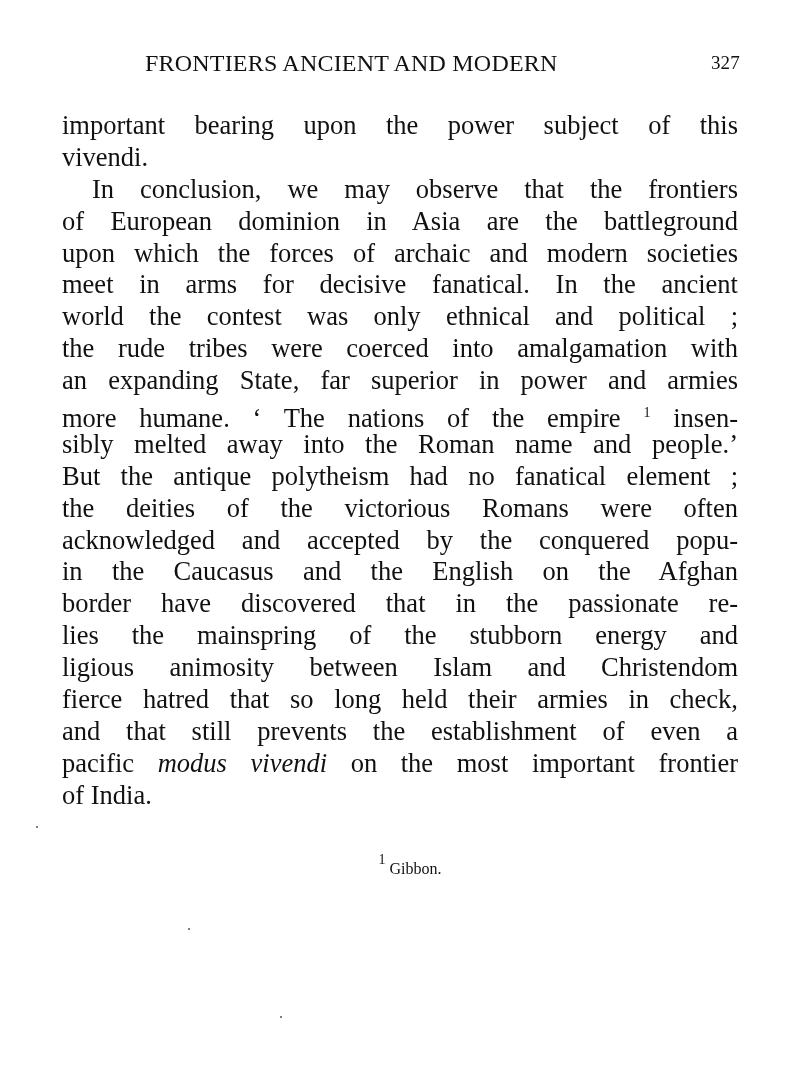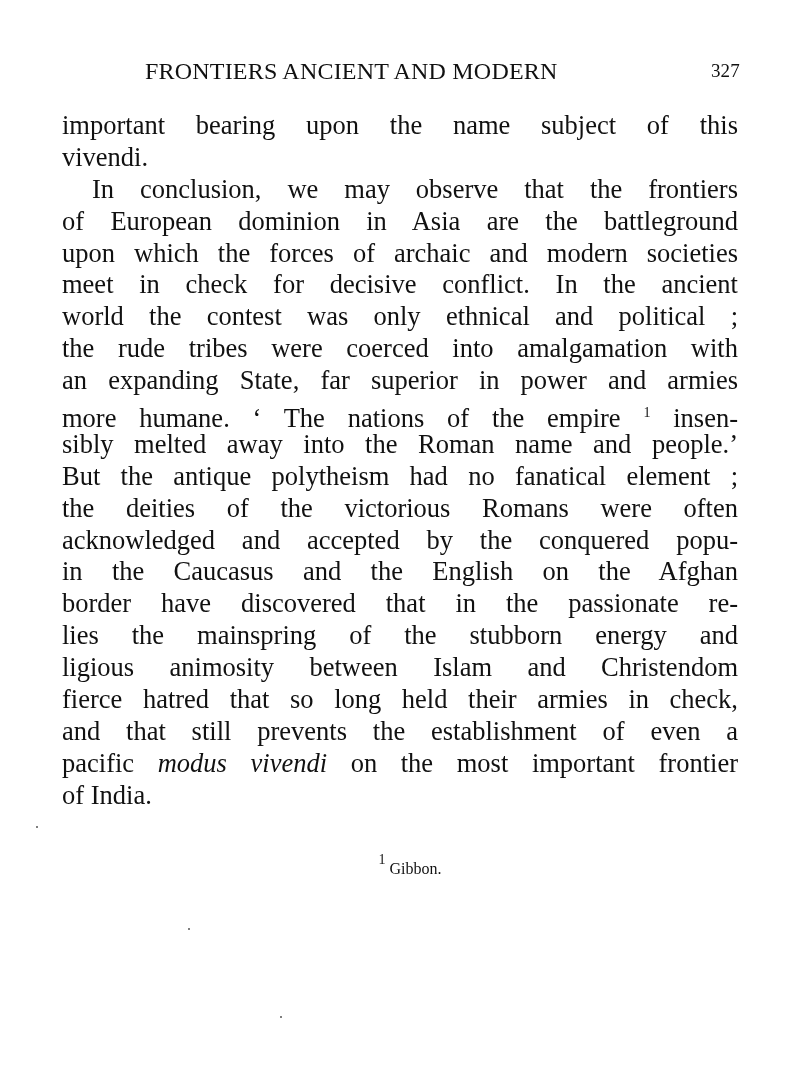--- a/index.html
+++ b/index.html
@@ -1,18 +1,18 @@
 <!DOCTYPE html>
 <html><head>
   <meta charset="utf-8">
   <style>
     html, body { margin: 0; padding: 0; background: #ffffff; }
     body { width: 800px; height: 1076px; position: relative; overflow: hidden;
       font-family: "Liberation Serif", "DejaVu Serif", serif; color: #111; }
-    .header { position: absolute; top: 58px; left: 145px; width: 595px; height: 34px;
+    .header { position: absolute; top: 50px; left: 145px; width: 595px; height: 34px;
       font-size: 24px; letter-spacing: 0.2px; text-align: right; }
     .header .title { position: absolute; left: 0; top: 0; }
     .header .pageno { position: absolute; right: 0; top: 2px; font-size: 19px; }
     .body { position: absolute; top: 110px; left: 62px; width: 676px; font-size: 26.5px; line-height: 31.9px; }
     .line { display: block; white-space: nowrap; text-align: justify; text-align-last: justify; height: 31.9px; }
     .line.last { text-align-last: left; }
     .line.indent { padding-left: 30px; }
     .footnote { position: absolute; top: 852px; left: 0; width: 800px; text-align: center; font-size: 16px; }
     .footnote .inner { margin-left: 20px; }
     sup { font-size: 14px; vertical-align: 10px; }
@@ -20,26 +20,26 @@
   </style>
 </head>
 <body>
 
 <div class="header">
   <span class="title">FRONTIERS ANCIENT AND MODERN</span>
   <span class="pageno">327</span>
 </div>
 
 <div class="body">
-  <span class="line">important bearing upon the name subject of this</span>
+  <span class="line">important bearing upon the power subject of this</span>
   <span class="line last">vivendi.</span>
   <span class="line indent">In conclusion, we may observe that the frontiers</span>
   <span class="line">of European dominion in Asia are the battleground</span>
   <span class="line">upon which the forces of archaic and modern societies</span>
-  <span class="line">meet in check for decisive conflict.  In the ancient</span>
+  <span class="line">meet in arms for decisive fanatical.  In the ancient</span>
   <span class="line">world the contest was only ethnical and political ;</span>
   <span class="line">the rude tribes were coerced into amalgamation with</span>
   <span class="line">an expanding State, far superior in power and armies</span>
   <span class="line"><span>more humane.   ‘ The nations of the empire</span> <sup>1</sup> <span>insen-</span></span>
   <span class="line">sibly melted away into the Roman name and people.’</span>
   <span class="line">But the antique polytheism had no fanatical element ;</span>
   <span class="line">the deities of the victorious Romans were often</span>
   <span class="line">acknowledged and accepted by the conquered popu-</span>
   <span class="line">in the Caucasus and the English on the Afghan</span>
   <span class="line">border have discovered that in the passionate re-</span>

